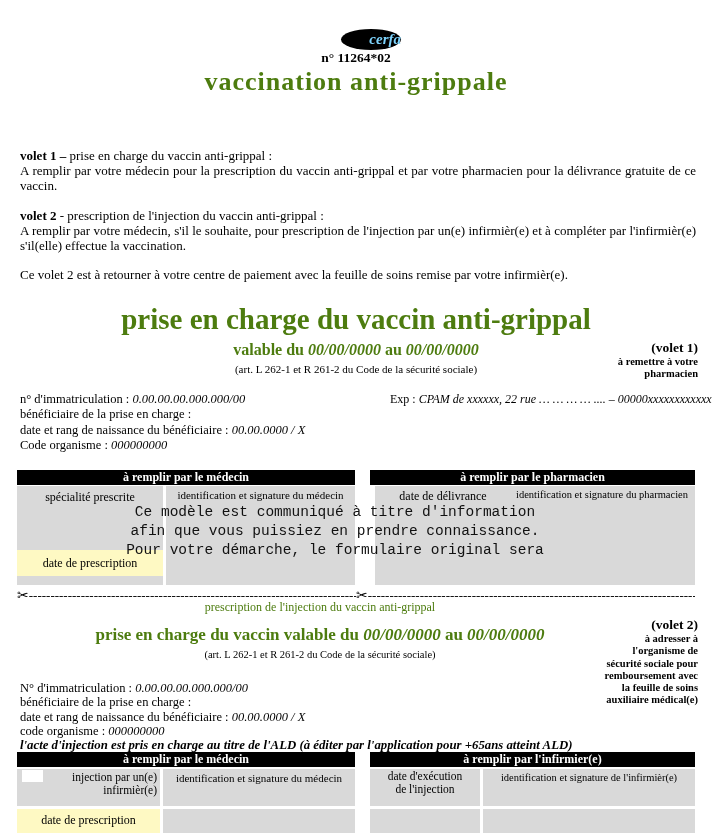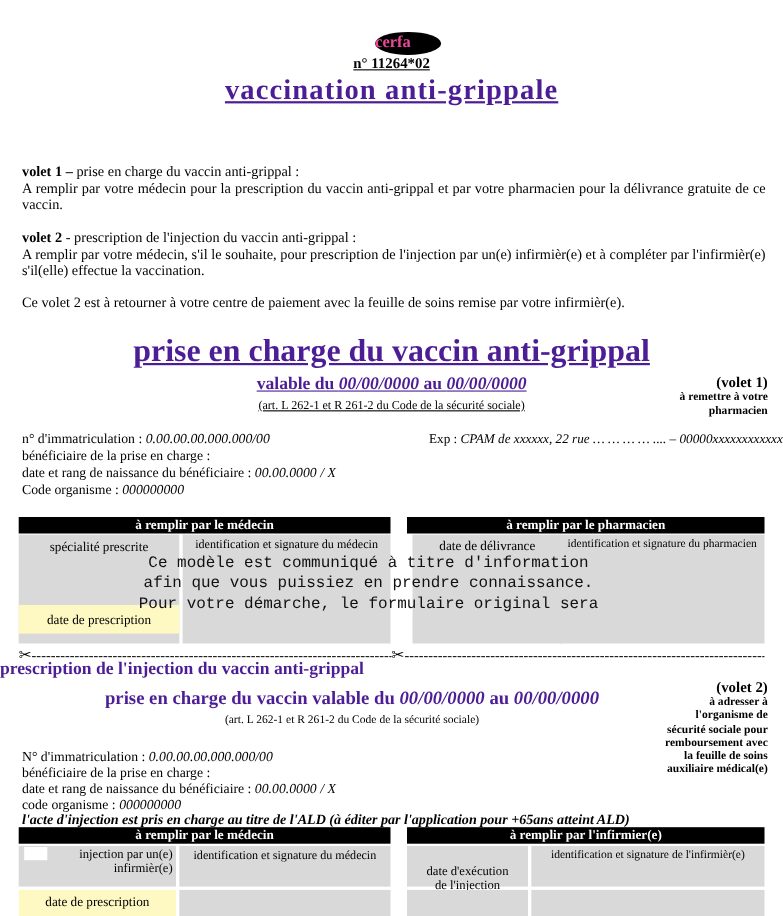--- a/index.html
+++ b/index.html
@@ -1,27 +1,27 @@
 <!DOCTYPE html>
 <html><head>
 <meta charset="utf-8">
 <style>
   html,body{margin:0;padding:0;background:#fff;}
   .page{
     position:relative;width:712px;height:833px;overflow:hidden;background:#fff;
     font-family:"Liberation Serif","DejaVu Serif",serif;color:#000;
   }
   .abs{position:absolute;}
-  .ctr{left:0;width:712px;text-align:center;text-decoration:underline;}
+  .ctr{left:0;width:712px;text-align:center;}
   .b{font-weight:bold;}
   .i{font-style:italic;}
-  .gray{color:#4c1d95;}
+  .gray{color:#4d7c0f;}
   
   .cerfa-oval{left:341px;top:29px;width:60px;height:21px;background:#000;border-radius:50%;
-    color:#ec4899;font-weight:bold;font-size:15px;line-height:20px;text-align:left;}
+    color:#7dd3fc;font-style:italic;font-weight:bold;font-size:15px;line-height:20px;text-align:right;}
   .form-number{top:50px;font-weight:bold;font-size:13.5px;}
   .main-title{top:67px;font-weight:bold;font-size:26px;letter-spacing:1px;}
   .notice-sub{top:119px;font-weight:bold;font-size:13px;}
   
   .para{left:20px;width:676px;font-size:13px;line-height:15px;}
   .just{text-align:justify;}
   
   .v1-title{top:303px;font-weight:bold;font-size:29px;}
   .v1-valid{top:341px;font-weight:bold;font-size:16px;}
   .v1-legal{top:363px;font-size:11px;}
@@ -37,21 +37,21 @@
   .cell{background:#d9d9d9;}
   .cell-label{font-size:11.5px;text-align:center;white-space:pre-line;}
   .white-cell{background:#fef9c3;}
   .overlay{font-family:"Liberation Mono","DejaVu Sans Mono",monospace;font-size:14.5px;
     line-height:19.2px;color:#111;text-align:center;}
   
   .cutline{left:17px;top:587px;width:678px;height:15px;white-space:nowrap;overflow:hidden;font-size:13px;}
   .cut-seg{display:inline-block;width:339px;white-space:nowrap;overflow:hidden;vertical-align:top;}
   .scissor{font-size:14px;}
   
-  .v2-title{left:0;width:640px;text-align:left;top:600px;font-weight:bold;font-size:16px;}
+  .v2-title{left:0;width:640px;text-align:center;top:600px;font-weight:normal;font-size:12px;}
   .v2-valid{left:0;width:640px;text-align:center;top:625px;font-weight:bold;font-size:17px;}
   .v2-legal{left:0;width:640px;text-align:center;top:649px;font-size:10.5px;}
   .ald{left:20px;top:738px;font-size:12.8px;font-weight:bold;font-style:italic;}
   .checkbox{left:5px;top:1px;width:21px;height:12px;background:#fff;}
 </style>
 </head>
 <body>
 
 <div class="page">
 
@@ -163,21 +163,21 @@
 
     <div class="abs cell" style="left:0;top:17px;width:143px;height:37px">
       <div class="abs checkbox"></div>
       <div class="abs cell-label" style="left:30px;top:2px;width:110px;text-align:right;line-height:13px;font-size:11.5px">injection par un(e)
 infirmièr(e)</div>
     </div>
     <div class="abs cell" style="left:146px;top:17px;width:192px;height:37px">
       <div class="cell-label" style="padding-top:3px;font-size:11px">identification et signature du médecin</div>
     </div>
     <div class="abs cell" style="left:353px;top:17px;width:110px;height:37px">
-      <div class="cell-label" style="padding-top:17px;line-height:13px;font-size:11.5px">date d'exécution
+      <div class="cell-label" style="padding-top:1px;line-height:13px;font-size:11.5px">date d'exécution
 de l'injection</div>
     </div>
     <div class="abs cell" style="left:466px;top:17px;width:212px;height:37px">
       <div class="cell-label" style="padding-top:3px;font-size:10.5px">identification et signature de l'infirmièr(e)</div>
     </div>
 
     <div class="abs white-cell" style="left:0;top:57px;width:143px;height:24px">
       <div class="cell-label" style="padding-top:4px;font-size:12px">date de prescription</div>
     </div>
     <div class="abs cell" style="left:146px;top:57px;width:192px;height:24px"></div>

